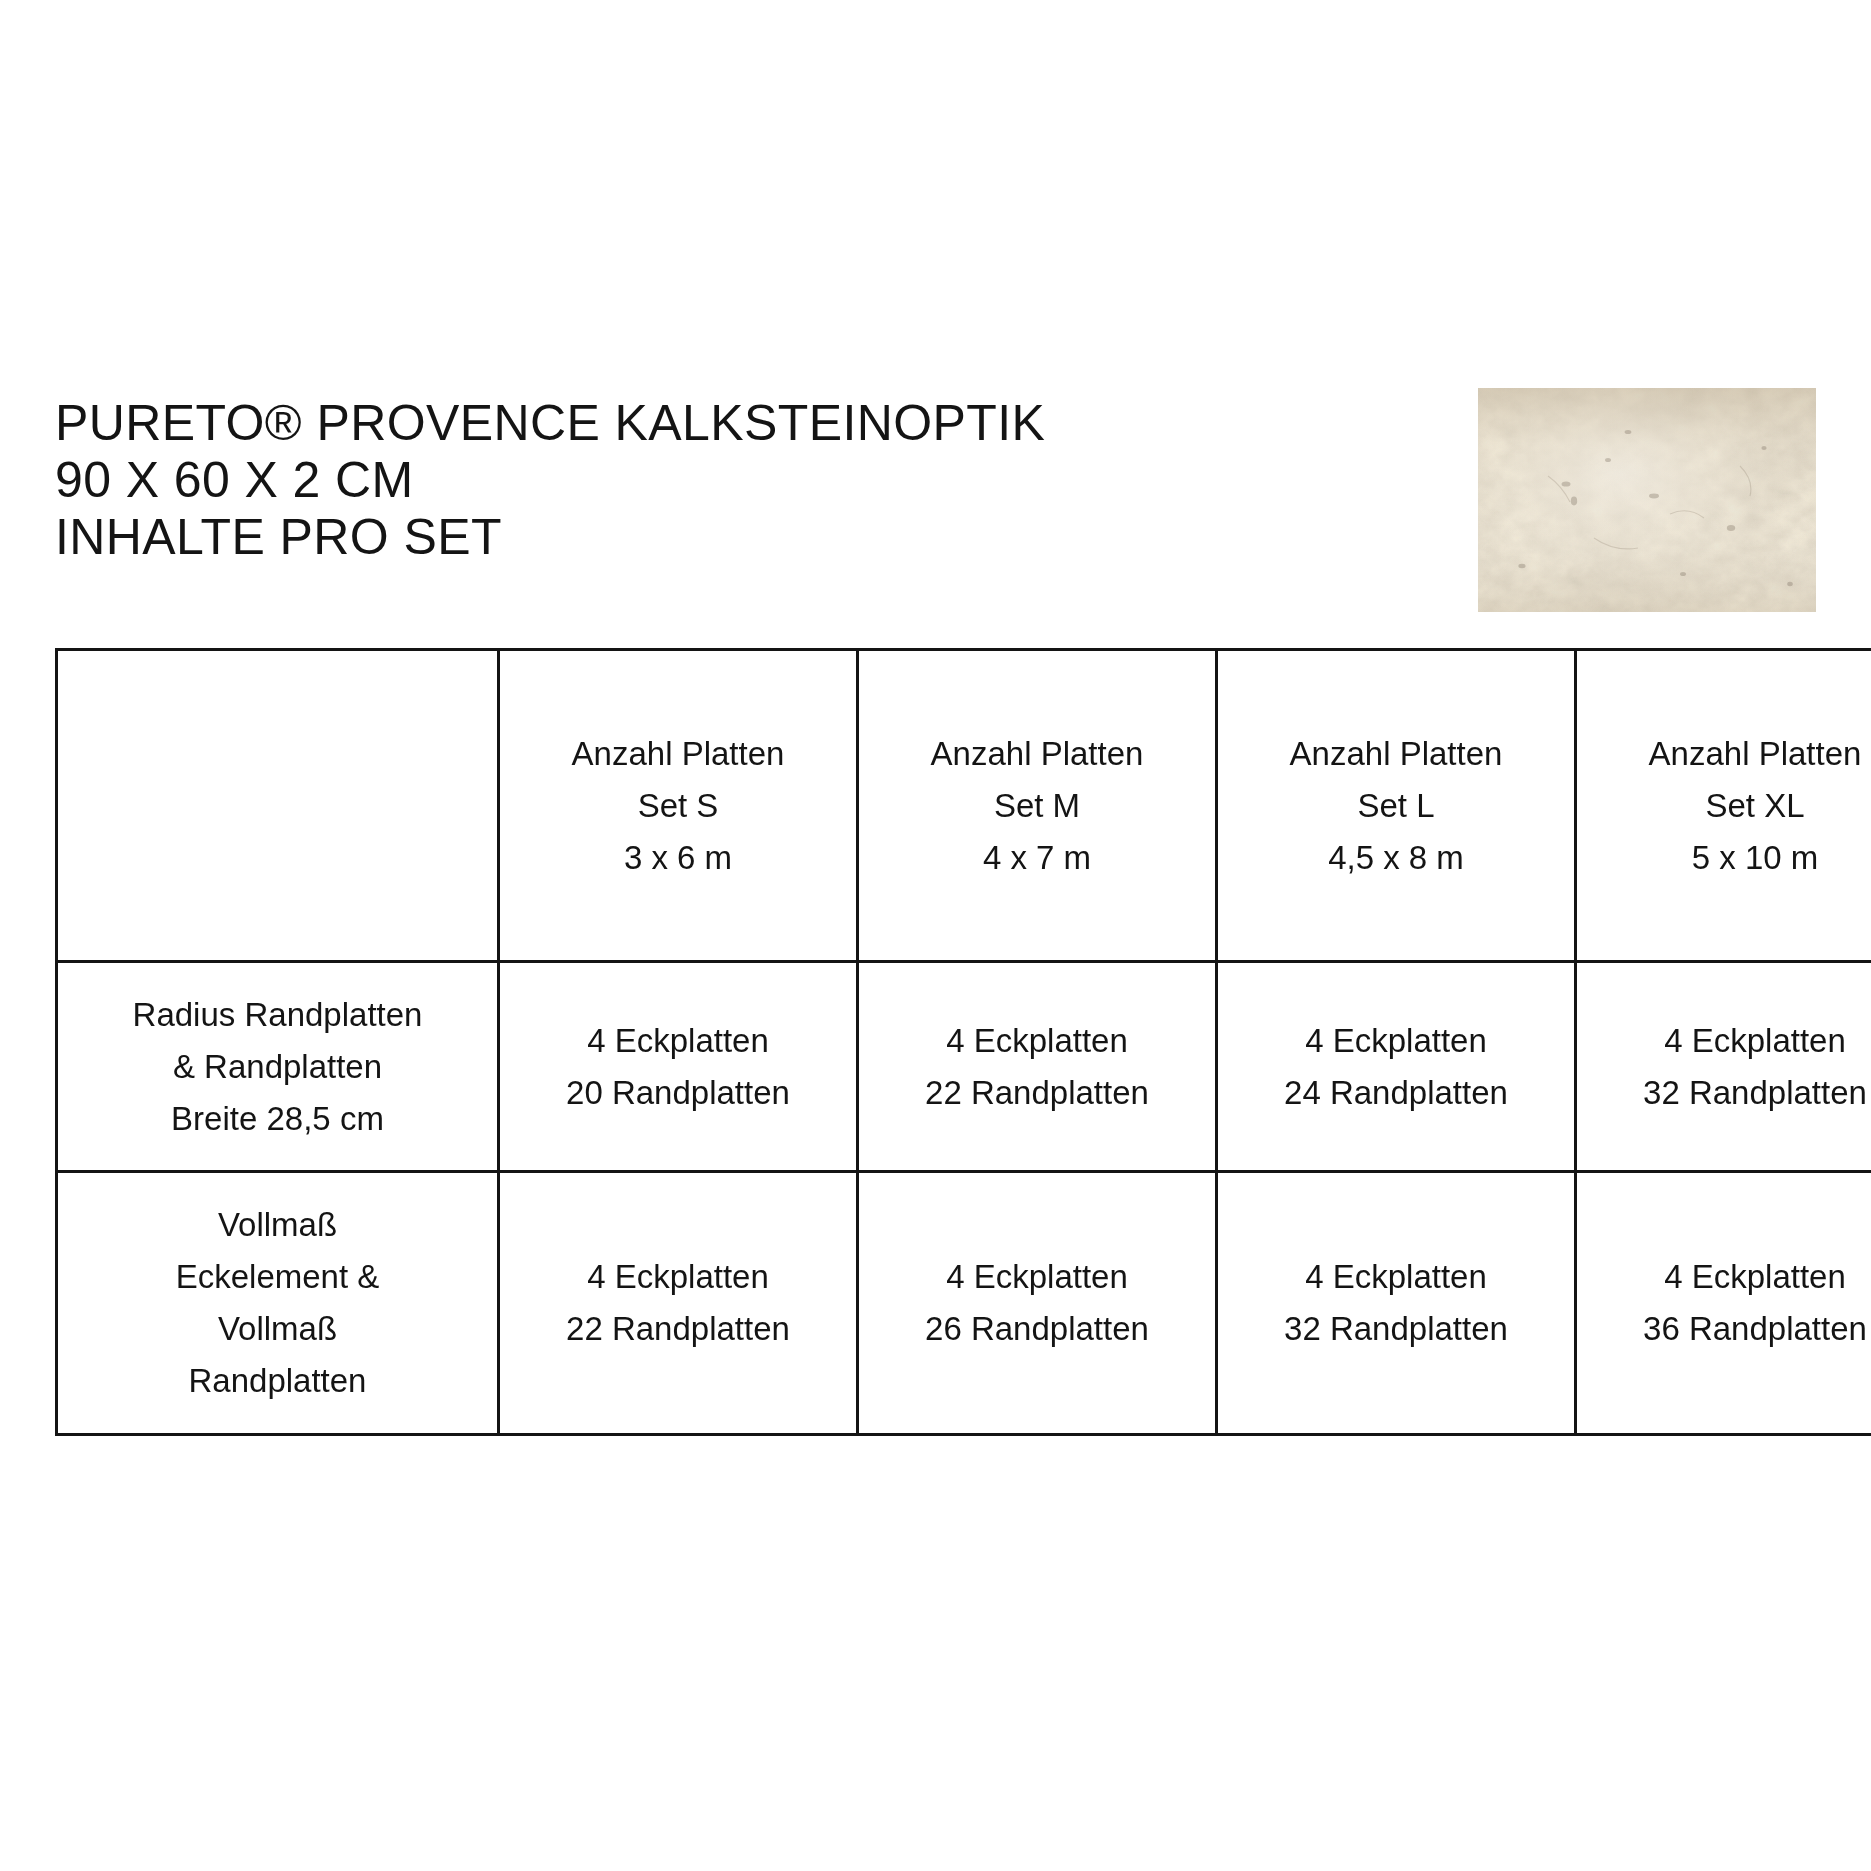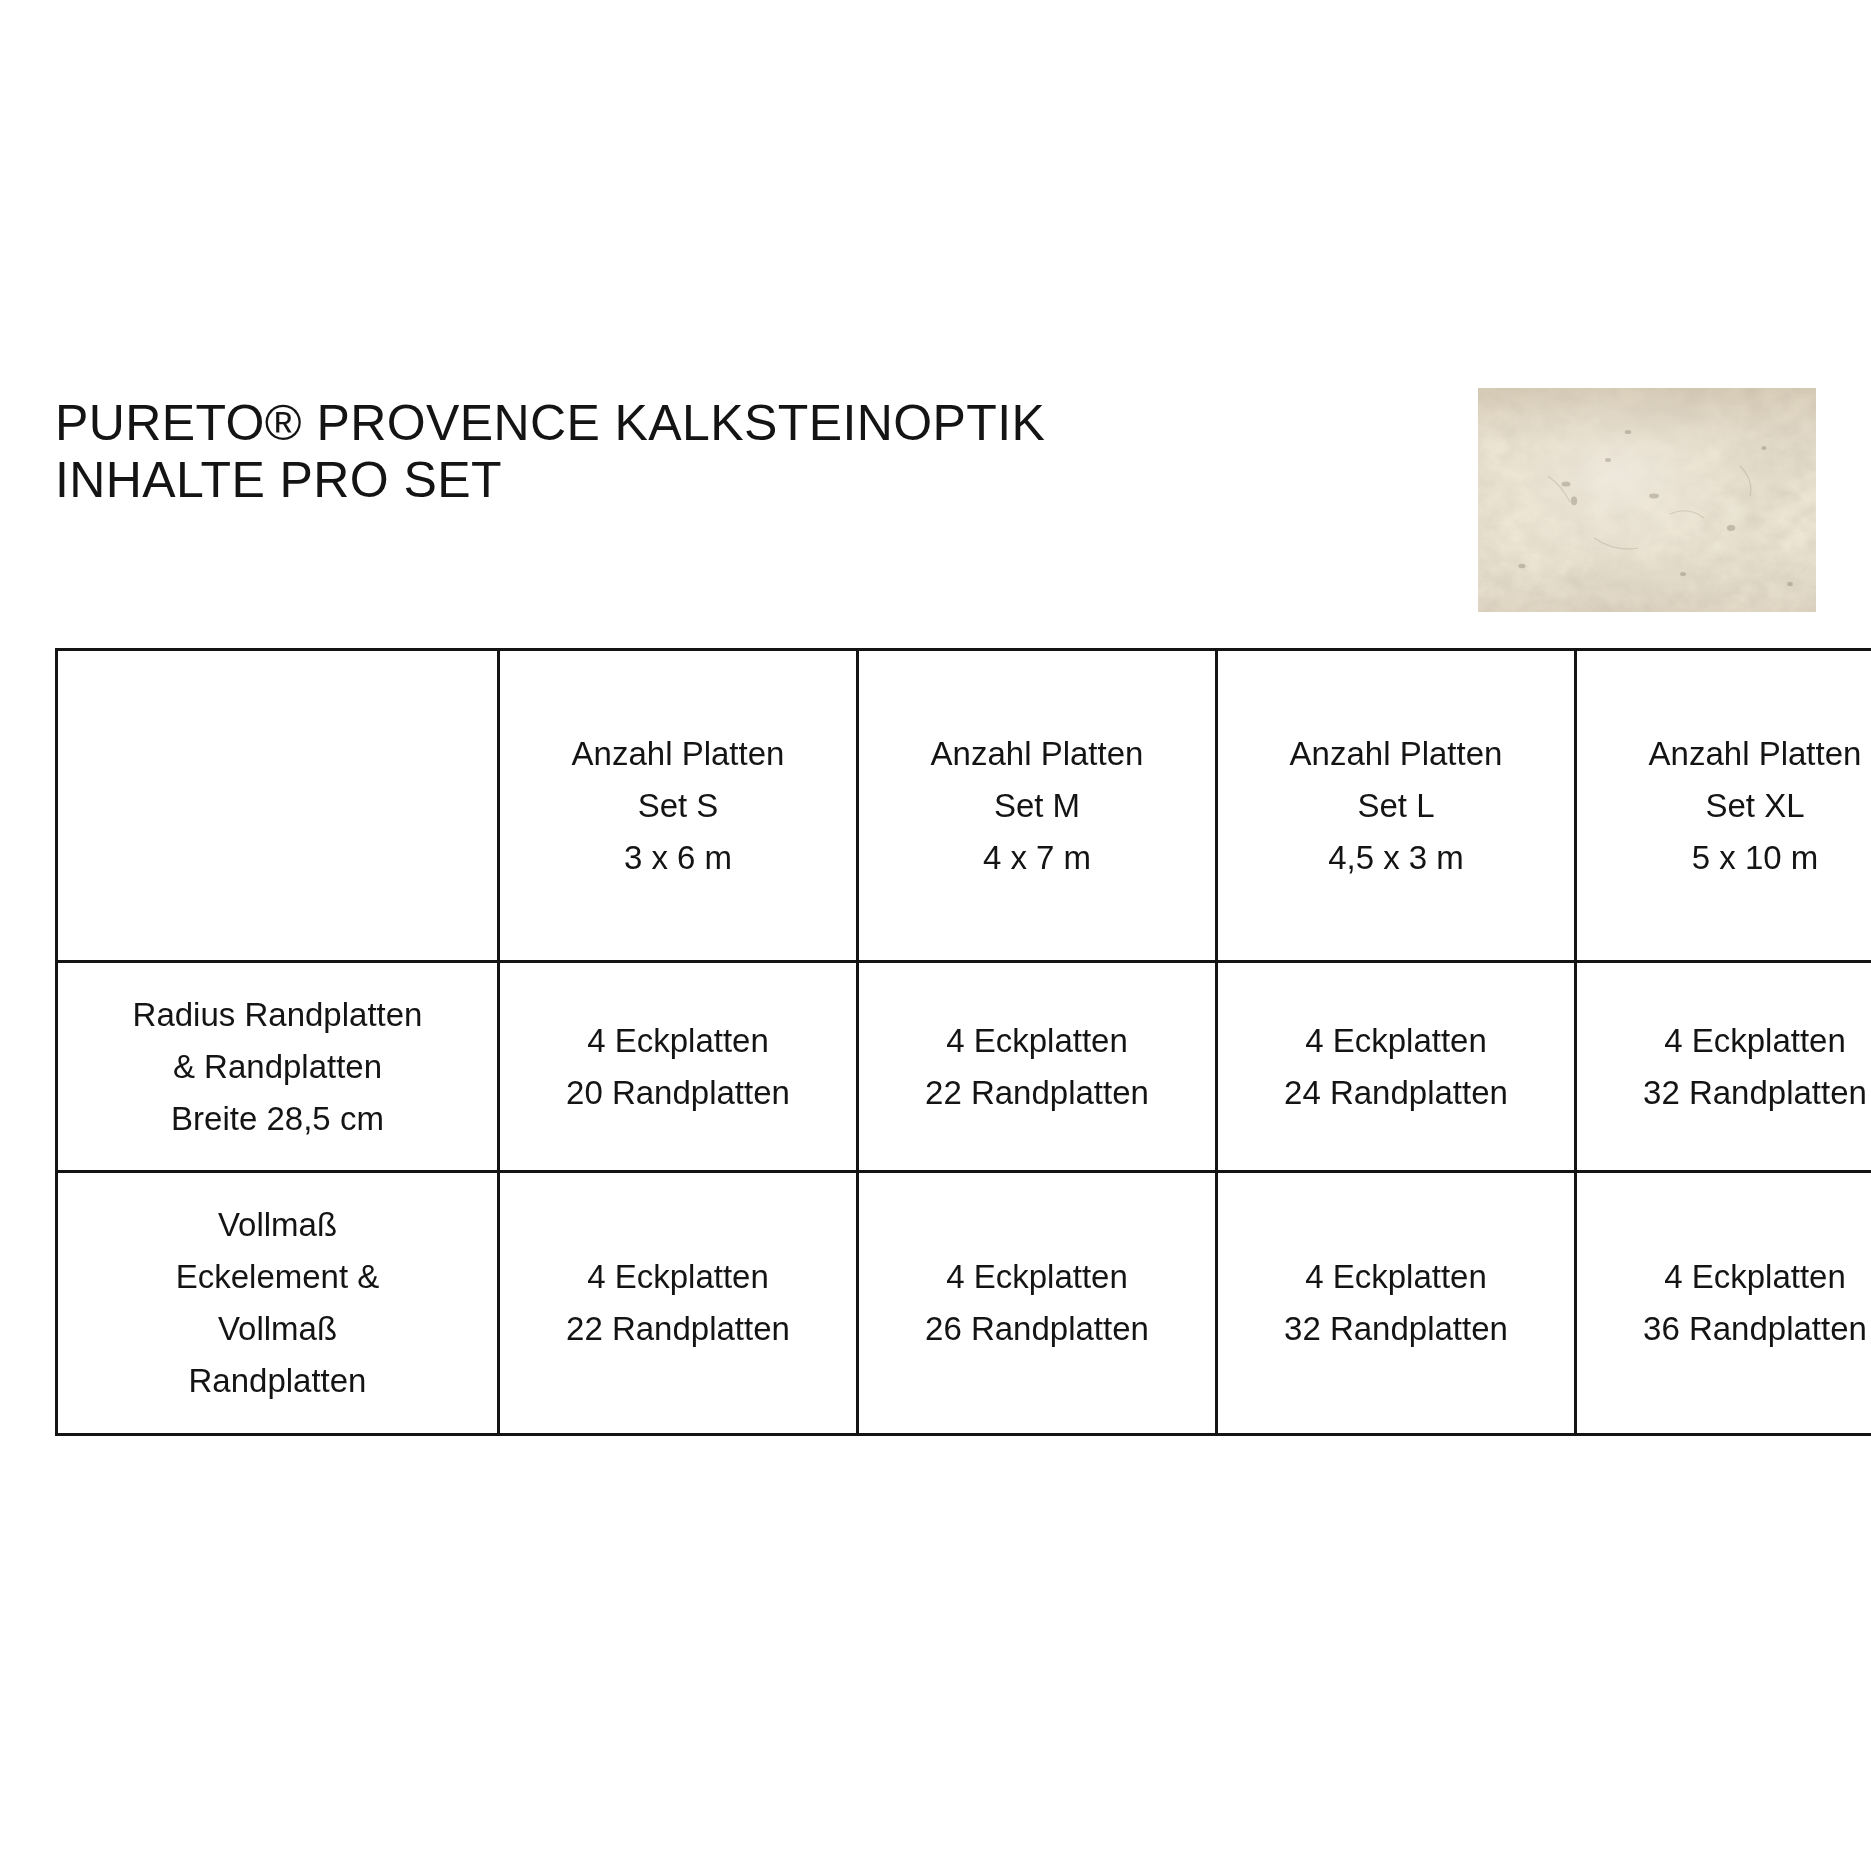--- a/index.html
+++ b/index.html
@@ -74,20 +74,21 @@
   td.corner-cell { border-top: 3px solid #141414; }
 
   .cell-line { display: block; white-space: nowrap; }
   .label-cell .cell-line { white-space: normal; }
 </style>
 </head>
 <body>
 
 <div id="heading-block">
   <div class="heading-line">PURETO® PROVENCE KALKSTEINOPTIK</div>
+  <div class="heading-line">90 X 60 X 2 CM</div>
   <div class="heading-line">INHALTE PRO SET</div>
 </div>
 
 <div id="product-swatch">
   <svg viewBox="0 0 338 224" preserveAspectRatio="none">
     <defs>
       <filter id="grain1" x="0" y="0" width="100%" height="100%">
         <feTurbulence type="fractalNoise" baseFrequency="0.045 0.06" numOctaves="5" seed="7" result="t"></feTurbulence>
         <feColorMatrix in="t" type="matrix" values="0.32 0.22 0.10 0 0.60
                   0.30 0.21 0.10 0 0.56
@@ -162,21 +163,21 @@
 
       <td class="col-set">
         <span class="cell-line">Anzahl Platten</span>
         <span class="cell-line">Set M</span>
         <span class="cell-line">4 x 7 m</span>
       </td>
 
       <td class="col-set">
         <span class="cell-line">Anzahl Platten</span>
         <span class="cell-line">Set L</span>
-        <span class="cell-line">4,5 x 3 m</span>
+        <span class="cell-line">4,5 x 8 m</span>
       </td>
 
       <td class="col-set">
         <span class="cell-line">Anzahl Platten</span>
         <span class="cell-line">Set XL</span>
         <span class="cell-line">5 x 10 m</span>
       </td>
     </tr>
 
     <tr class="data-row-1">

